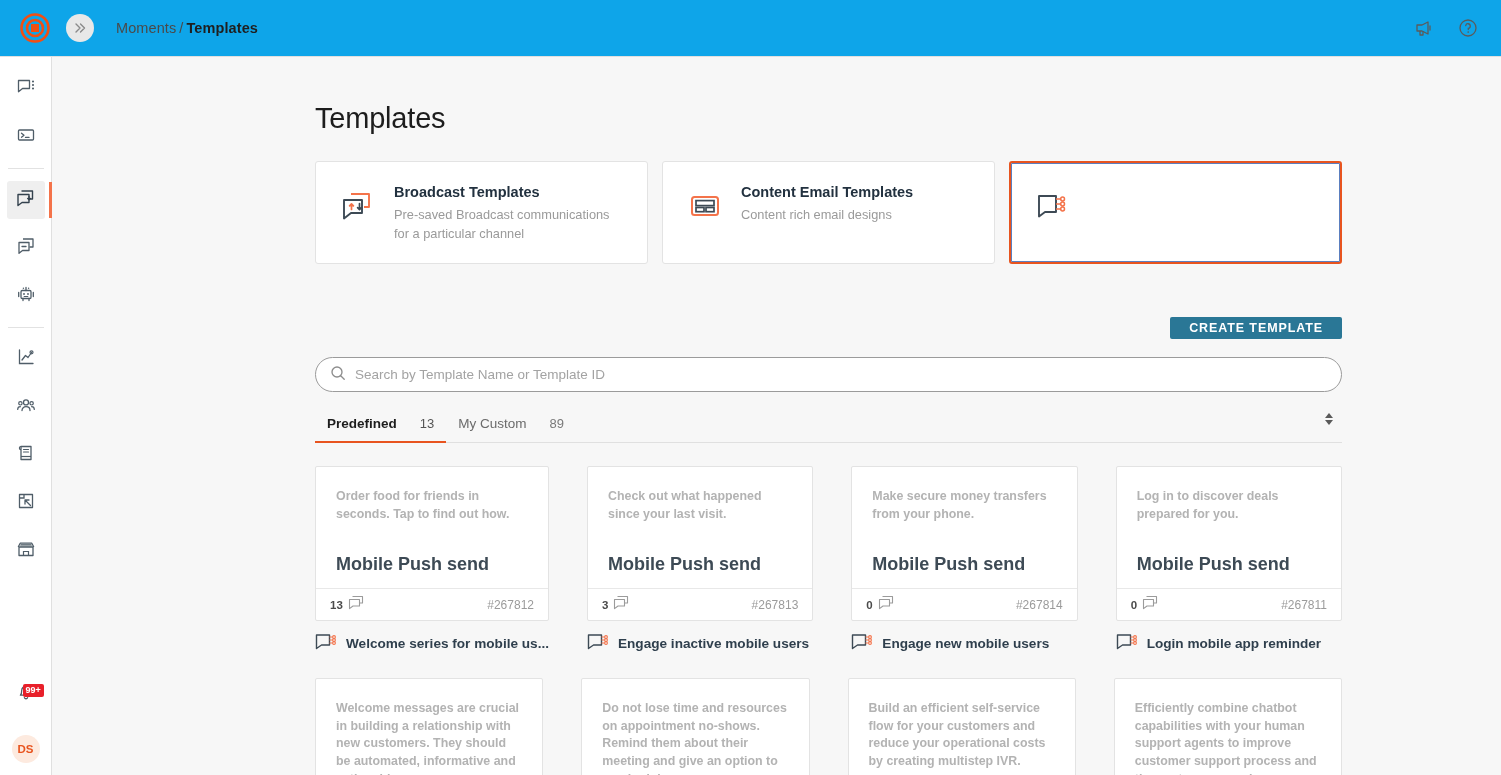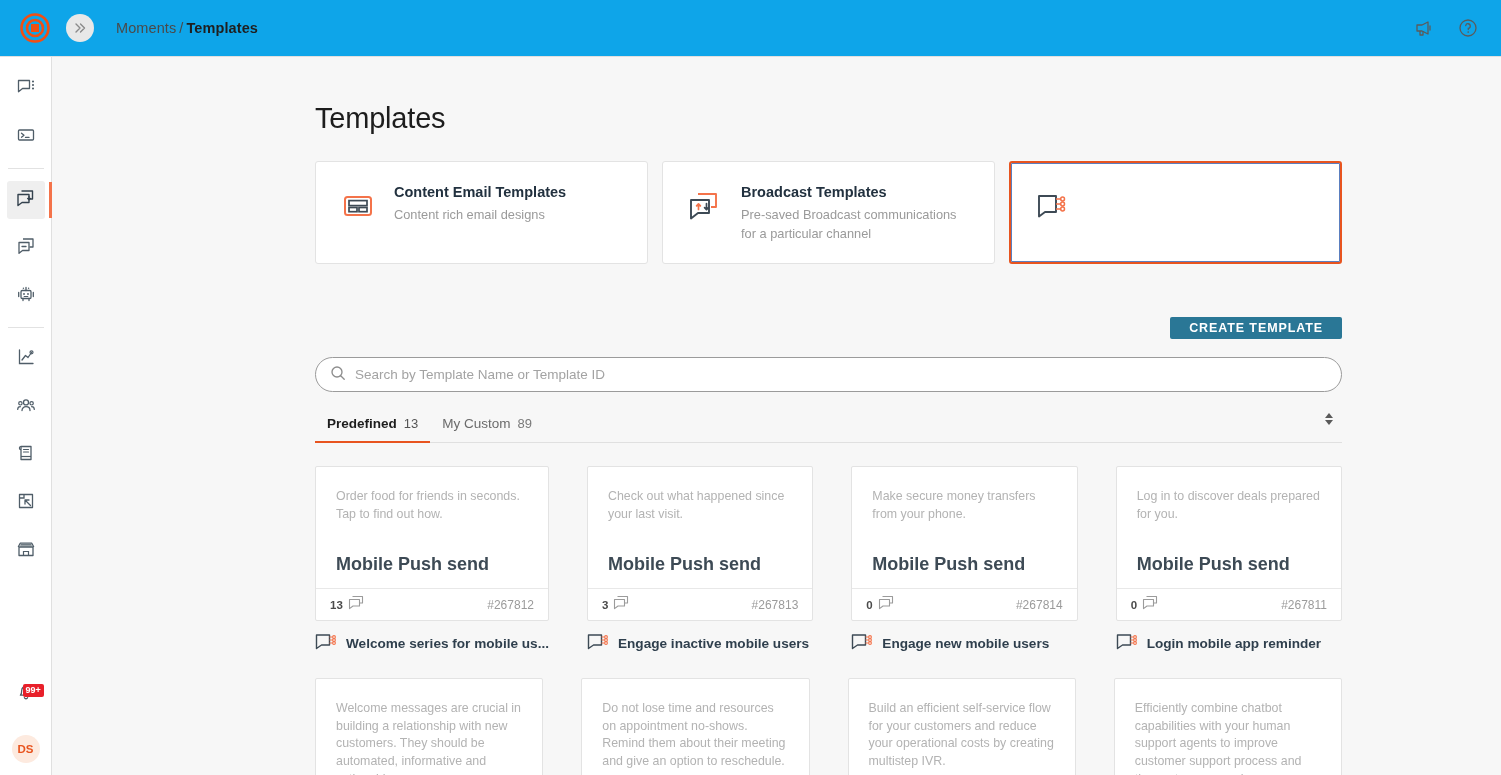--- a/index.html
+++ b/index.html
@@ -137,21 +137,21 @@
 
   
   .tabs-row {
     display: flex; align-items: flex-end;
     border-bottom: 1px solid #e0e0e0;
     margin-top: 10px; height: 41px;
   }
   .tab {
     padding: 0 12px 11px 12px; font-size: 13.5px;
     color: #6b6b6b; cursor: pointer; position: relative;
-    display: flex; align-items: flex-end; gap: 7px;
+    display: flex; align-items: flex-end; gap: 23px;
   }
   .tab .tab-count { color: #7a7a7a; font-size: 13px; }
   .tab.active { color: #1d1d1d; font-weight: bold; }
   .tab.active .tab-count { color: #555; font-weight: normal; }
   .tab.active::after {
     content: ""; position: absolute; left: 0; right: 0; bottom: -1px;
     height: 2px; background: #e8541f;
   }
   .tabs-spacer { flex: 1; }
   .sort-btn {
@@ -163,21 +163,21 @@
   .tpl-grid {
     display: grid; grid-template-columns: repeat(4, 1fr);
     gap: 26px 38px; margin-top: 23px;
   }
   .tpl-item { width: 100%; }
   .tpl-card {
     background: #fff; border: 1px solid #e3e3e3; border-radius: 2px;
     height: 155px; display: flex; flex-direction: column;
     cursor: pointer;
   }
-  .tpl-card-body { flex: 1; padding: 21px 20px 0 20px; position: relative; }
+  .tpl-card-body { flex: 1; padding: 21px 20px 0 20px; position: relative; font-weight: bold; }
   .tpl-desc {
     font-size: 12.4px; color: #b3b3b3; line-height: 1.42;
   }
   .tpl-channel {
     font-size: 18px; font-weight: bold; color: #3d4a55;
     padding: 0 20px 13px 20px;
   }
   .tpl-foot {
     border-top: 1px solid #e8e8e8;
     height: 32px; display: flex; align-items: center;
@@ -371,44 +371,44 @@
   <div class="main">
     <div class="content">
 
       <h1 class="page-title">Templates</h1>
 
       <div class="type-cards">
 
         <div class="type-card">
           <span class="type-card-icon">
             <svg width="40" height="40" viewBox="0 0 40 40">
+              <path d="M13 8h18v13h-5" fill="none" stroke="#f4734a" stroke-width="1.9" stroke-linejoin="round"></path>
+              <path d="M6 14h18v13H13l-7 5.5z" fill="none" stroke="#3d4a55" stroke-width="1.9" stroke-linejoin="round"></path>
+              <path d="M13.5 23.5v-5.5 M11.6 19.8 L13.5 17.8 L15.4 19.8" fill="none" stroke="#f4734a" stroke-width="1.7" stroke-linecap="round" stroke-linejoin="round"></path>
+              <path d="M21.5 17.5v6 M19.6 21.6 L21.5 23.6 L23.4 21.6" fill="none" stroke="#3d4a55" stroke-width="1.7" stroke-linecap="round" stroke-linejoin="round"></path>
+            </svg>
+          </span>
+          <div>
+            <div class="type-card-title">Broadcast Templates</div>
+            <div class="type-card-desc">Pre-saved Broadcast communications for a particular channel</div>
+          </div>
+        </div>
+
+        <div class="type-card">
+          <span class="type-card-icon">
+            <svg width="40" height="40" viewBox="0 0 40 40">
               <rect x="7" y="11" width="26" height="18" rx="2.5" fill="none" stroke="#f4734a" stroke-width="2"></rect>
               <rect x="11" y="14.6" width="18" height="5" fill="none" stroke="#3d4a55" stroke-width="1.7"></rect>
               <rect x="11" y="21.5" width="8" height="4.2" fill="none" stroke="#3d4a55" stroke-width="1.7"></rect>
               <rect x="21" y="21.5" width="8" height="4.2" fill="none" stroke="#3d4a55" stroke-width="1.7"></rect>
             </svg>
           </span>
           <div>
             <div class="type-card-title">Content Email Templates</div>
             <div class="type-card-desc">Content rich email designs</div>
-          </div>
-        </div>
-
-        <div class="type-card">
-          <span class="type-card-icon">
-            <svg width="40" height="40" viewBox="0 0 40 40">
-              <path d="M13 8h18v13h-5" fill="none" stroke="#f4734a" stroke-width="1.9" stroke-linejoin="round"></path>
-              <path d="M6 14h18v13H13l-7 5.5z" fill="none" stroke="#3d4a55" stroke-width="1.9" stroke-linejoin="round"></path>
-              <path d="M13.5 23.5v-5.5 M11.6 19.8 L13.5 17.8 L15.4 19.8" fill="none" stroke="#f4734a" stroke-width="1.7" stroke-linecap="round" stroke-linejoin="round"></path>
-              <path d="M21.5 17.5v6 M19.6 21.6 L21.5 23.6 L23.4 21.6" fill="none" stroke="#3d4a55" stroke-width="1.7" stroke-linecap="round" stroke-linejoin="round"></path>
-            </svg>
-          </span>
-          <div>
-            <div class="type-card-title">Broadcast Templates</div>
-            <div class="type-card-desc">Pre-saved Broadcast communications for a particular channel</div>
           </div>
         </div>
 
         <div class="type-card selected">
           <span class="type-card-icon">
             <svg width="40" height="40" viewBox="0 0 40 40">
               <path d="M7 10h17v16h-11l-6 4.5z" fill="none" stroke="#3d4a55" stroke-width="1.9" stroke-linejoin="round"></path>
               <path d="M24 13h5 M24 18h5 M24 23h5" fill="none" stroke="#f4734a" stroke-width="1.5"></path>
               <circle cx="30.6" cy="13" r="1.9" fill="none" stroke="#f4734a" stroke-width="1.5"></circle>
               <circle cx="30.6" cy="18" r="1.9" fill="none" stroke="#f4734a" stroke-width="1.5"></circle>

